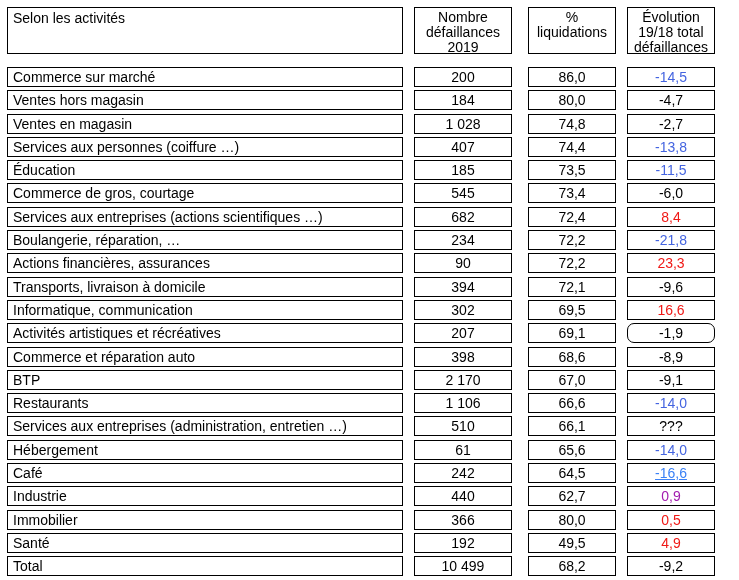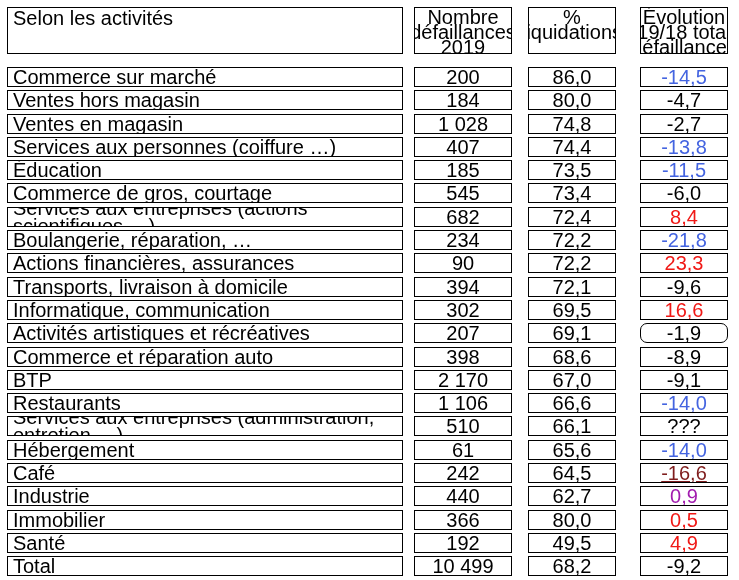--- a/index.html
+++ b/index.html
@@ -6,42 +6,42 @@
     margin: 0;
     padding: 0;
     background: #ffffff;
   }
   .page {
     position: relative;
     width: 739px;
     height: 580px;
     background: #ffffff;
     font-family: "Liberation Sans", sans-serif;
-    font-size: 20px;
+    font-size: 14px;
     color: #000000;
     box-sizing: border-box;
     padding: 7px 0 0 7px;
     overflow: hidden;
   }
   .trow {
     display: flex;
     align-items: stretch;
   }
   .cell {
     border: 1px solid #000000;
     box-sizing: border-box;
     display: flex;
     align-items: center;
     background: #ffffff;
     overflow: hidden;
   }
   .c1 { width: 396px; justify-content: flex-start; padding-left: 5px; text-align: left; }
   .c2 { width: 98px;  margin-left: 11px; justify-content: center; text-align: center; }
   .c3 { width: 88px;  margin-left: 16px; justify-content: center; text-align: center; }
-  .c4 { width: 88px;  margin-left: 24px; justify-content: center; text-align: center; }
+  .c4 { width: 88px;  margin-left: 11px; justify-content: center; text-align: center; }
 
   .header-row { margin-bottom: 13px; }
   .header-row .cell {
     height: 47px;
     align-items: flex-start;
     padding-top: 2px;
     white-space: pre-line;
     line-height: 15px;
   }
   .header-row .c1 { padding-top: 3px; }
@@ -173,21 +173,21 @@
       <div class="trow">
         <div class="cell c1">Hébergement</div>
         <div class="cell c2">61</div>
         <div class="cell c3">65,6</div>
         <div class="cell c4" style="color: rgb(68, 100, 224);">-14,0</div>
       </div>
       <div class="trow">
         <div class="cell c1">Café</div>
         <div class="cell c2">242</div>
         <div class="cell c3">64,5</div>
-        <div class="cell c4" style="color: #7f1d1d; text-decoration: underline;">-16,6</div>
+        <div class="cell c4" style="color: #3b82f6; text-decoration: underline;">-16,6</div>
       </div>
       <div class="trow">
         <div class="cell c1">Industrie</div>
         <div class="cell c2">440</div>
         <div class="cell c3">62,7</div>
         <div class="cell c4" style="color: #a21caf;">0,9</div>
       </div>
       <div class="trow">
         <div class="cell c1">Immobilier</div>
         <div class="cell c2">366</div>

